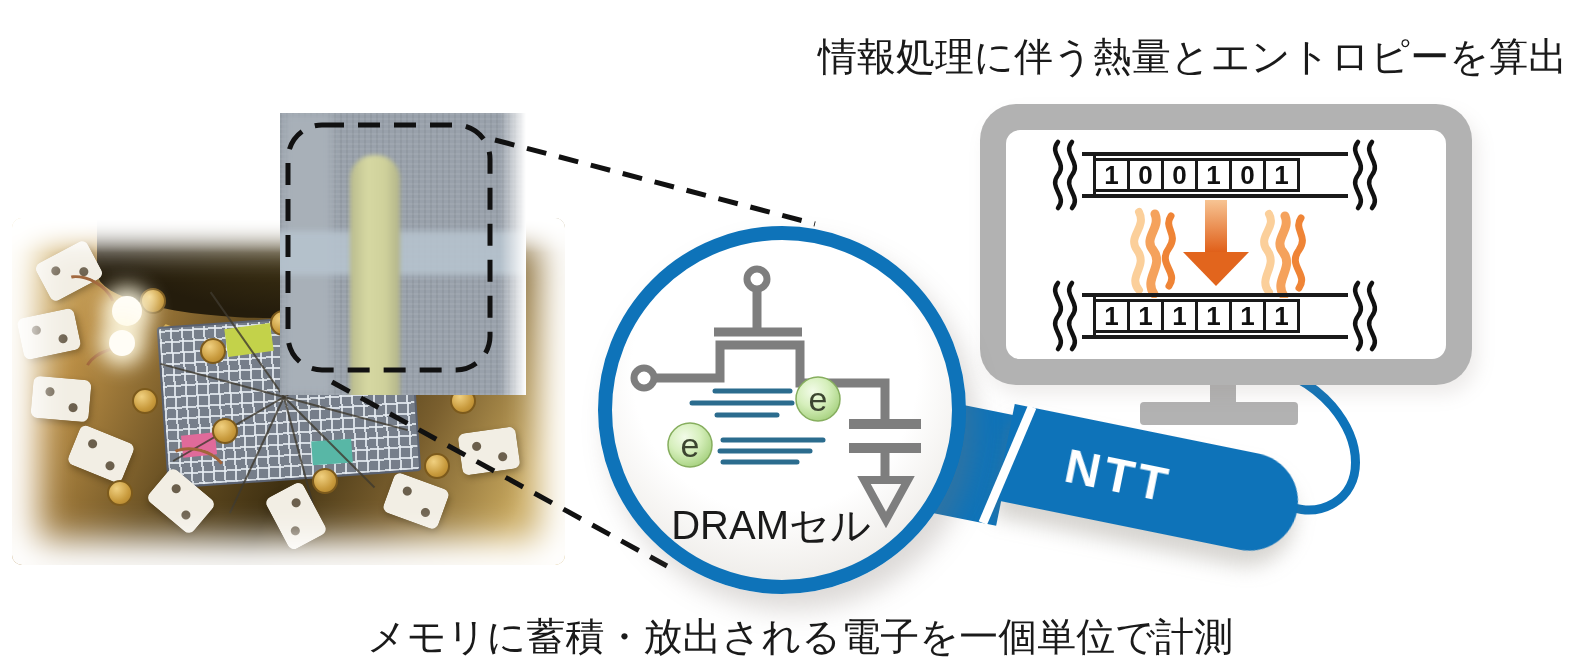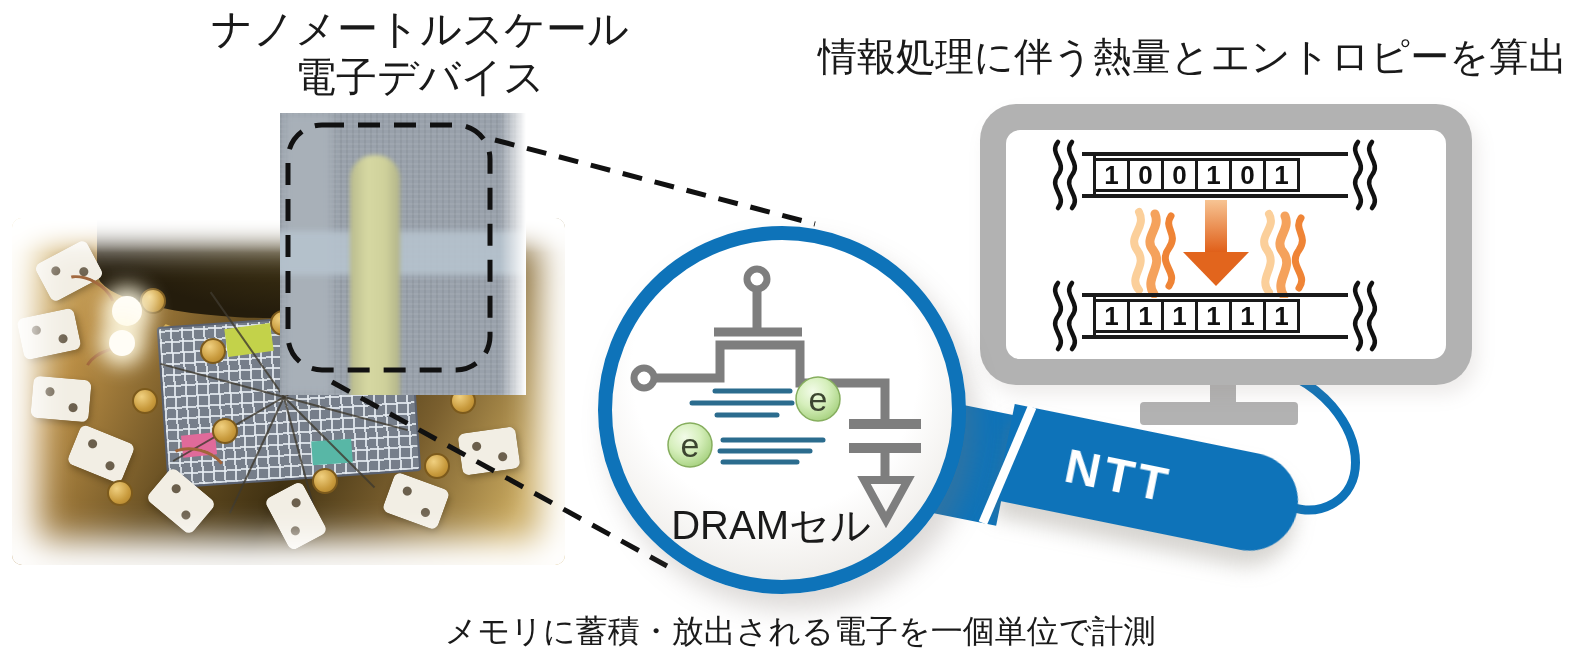--- a/index.html
+++ b/index.html
@@ -5,21 +5,21 @@
   html,body{margin:0;padding:0;background:#fff;}
   #stage{position:relative;width:1572px;height:671px;background:#fff;overflow:hidden;
          font-family:"Liberation Sans","DejaVu Sans",sans-serif;color:#1a1a1a;}
   .abs{position:absolute;}
   .cap{color:#1a1a1a;}
 
   
   #cap-device{left:170px;top:6px;width:500px;text-align:center;font-size:41px;line-height:1.16;z-index:11;}
   #cap-monitor{left:818px;top:30px;width:762px;font-size:39px;white-space:nowrap;z-index:11;}
   #cap-experiment{left:192px;top:570px;width:180px;text-align:center;font-size:40px;z-index:11;}
-  #cap-bottom{left:290px;top:610px;width:1020px;text-align:center;font-size:32px;z-index:11;}
+  #cap-bottom{left:290px;top:610px;width:1020px;text-align:center;font-size:39px;z-index:11;}
 
   
   #photo{left:12px;top:218px;width:553px;height:347px;z-index:1;overflow:hidden;border-radius:10px;
      background:linear-gradient(115deg,#e8d49a,#b98d44 18%,#6b5224 38%,#403112 55%,#7a5f2e 72%,#c9a95e 90%);}
   #photo .chamber{left:85px;top:0;width:390px;height:100px;border-radius:0 0 45% 45%;
      background:radial-gradient(ellipse at 60% 10%,#4a3c16,#241c0c 70%);}
   #photo .rim{left:120px;top:22px;width:330px;height:86px;border:10px solid transparent;
      border-bottom-color:#d9b258;border-radius:50%;transform:rotate(-4deg);}
   #photo .chip{left:150px;top:100px;width:250px;height:158px;transform:rotate(-4deg);border-radius:4px;
      background-color:#767e8a;border:2px solid #5a6170;
@@ -88,24 +88,20 @@
   #tape-top{left:42px;top:8px;}
   #tape-bottom{left:42px;top:149px;}
 
   #heat{left:115px;top:68px;width:215px;height:100px;z-index:4;}
 </style>
 </head>
 <body>
 
 <div id="stage">
 
-  <div class="abs cap" id="cap-device">
-    <div>ナノメートルスケール</div>
-    <div>電子デバイス</div>
-  </div>
   <div class="abs cap" id="cap-monitor">情報処理に伴う熱量とエントロピーを算出</div>
 
   <div class="abs" id="photo">
     <div class="abs chamber"></div>
     <div class="abs rim"></div>
     <div class="abs chip"></div>
     <div class="abs patch1"></div>
     <div class="abs patch2"></div>
     <div class="abs patch3"></div>
     <div class="abs wire" style="transform:rotate(15deg)"></div>

